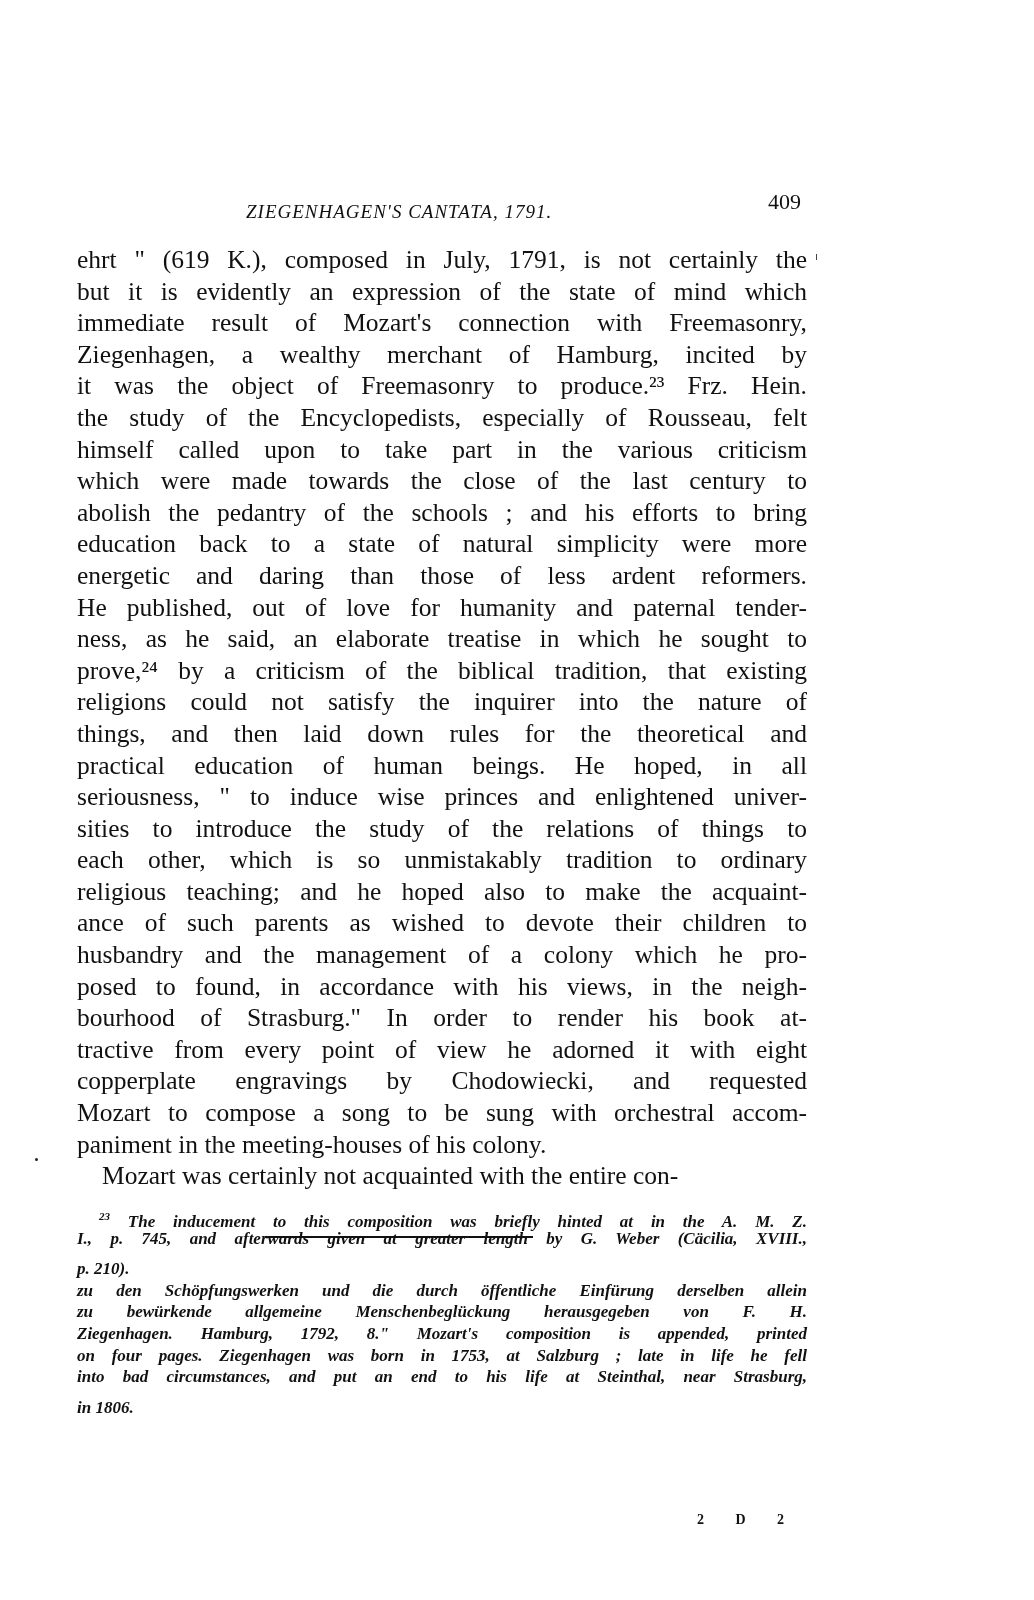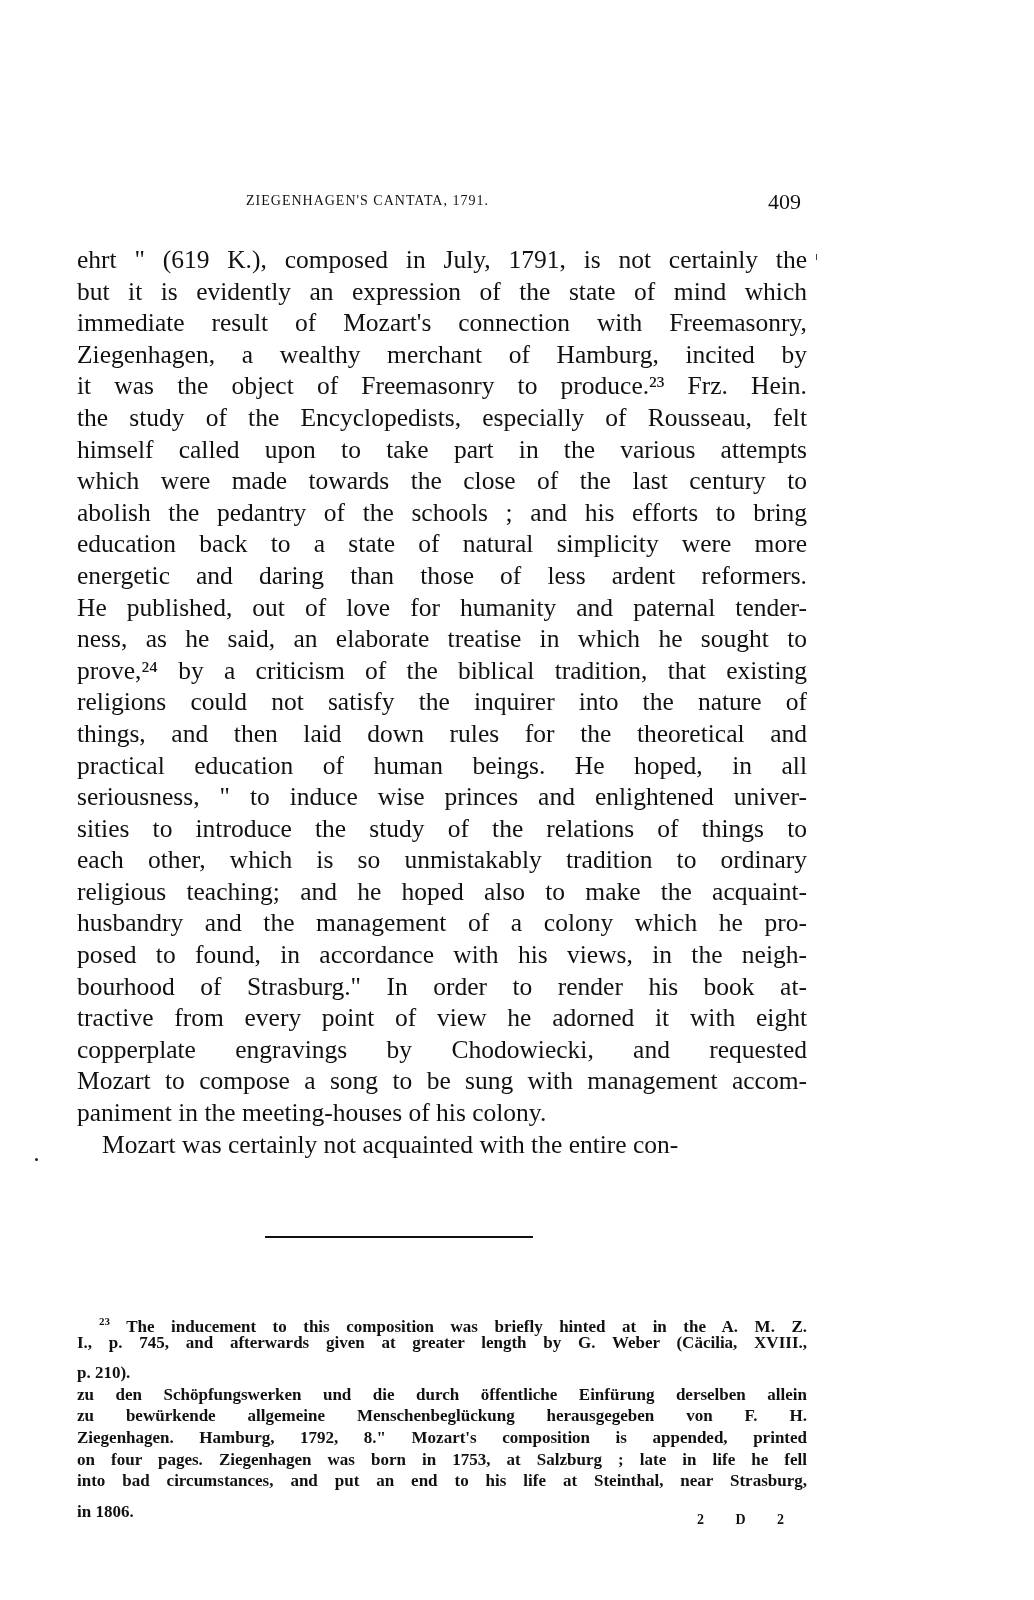--- a/index.html
+++ b/index.html
@@ -4,39 +4,39 @@
   <style>
     html, body { margin: 0; padding: 0; background: #ffffff; }
     body {
       width: 1034px; height: 1600px; position: relative; overflow: hidden;
       font-family: "Liberation Serif", "DejaVu Serif", serif; color: #111;
     }
     .running-head {
       position: absolute; top: 193px; left: 0; width: 1034px; height: 30px;
     }
     .rh-title {
-      position: absolute; left: 246px; top: 0;
-      font-size: 14px; letter-spacing: 1px; font-variant: small-caps;
+      position: absolute; left: 246px; top: 8px;
+      font-size: 19px; letter-spacing: 1px; font-variant: small-caps; font-style: italic;
     }
     .rh-page {
       position: absolute; left: 768px; top: -4px; font-size: 22px;
     }
     .body-text {
       position: absolute; left: 77px; top: 244px; width: 730px;
       font-size: 25.5px; line-height: 31.6px;
     }
     .line { display: block; white-space: nowrap; text-align: justify; text-align-last: justify; height: 31.6px; }
     .line.last { text-align-last: left; }
     .line.indent { padding-left: 25px; }
     .rule {
       position: absolute; left: 265px; top: 1236px; width: 268px; height: 2px; background: #111;
     }
     .footnotes {
-      position: absolute; left: 77px; top: 1306px; width: 730px;
-      font-size: 17px; line-height: 30px; font-weight: bold;
+      position: absolute; left: 77px; top: 1204px; width: 730px;
+      font-size: 17px; line-height: 25px; font-weight: bold; font-style: italic;
     }
     .fnline { display: block; white-space: nowrap; text-align: justify; text-align-last: justify; height: 21.6px; }
     .fnline.last { text-align-last: left; margin-top: 9px; }
     .fnline.indent { padding-left: 22px; }
     .fnmark { font-size: 11px; vertical-align: super; }
     .signature {
       position: absolute; left: 697px; top: 1512px; font-size: 14px; font-weight: bold; letter-spacing: 14px;
     }
     .stray-dot {
       position: absolute; left: 35px; top: 1158px; width: 3px; height: 3px; background: #222; border-radius: 50%;
@@ -55,41 +55,42 @@
 
 <div class="stray-tick"></div>
 
 <div class="body-text">
   <span class="line">ehrt " (619 K.), composed in July, 1791, is not certainly the</span>
   <span class="line">but it is evidently an expression of the state of mind which</span>
   <span class="line">immediate result of Mozart's connection with Freemasonry,</span>
   <span class="line">Ziegenhagen, a wealthy merchant of Hamburg, incited by</span>
   <span class="line">it was the object of Freemasonry to produce.²³ Frz. Hein.</span>
   <span class="line">the study of the Encyclopedists, especially of Rousseau, felt</span>
-  <span class="line">himself called upon to take part in the various attempts</span>
+  <span class="line">himself called upon to take part in the various criticism</span>
   <span class="line">which were made towards the close of the last century to</span>
   <span class="line">abolish the pedantry of the schools ; and his efforts to bring</span>
   <span class="line">education back to a state of natural simplicity were more</span>
   <span class="line">energetic and daring than those of less ardent reformers.</span>
   <span class="line">He published, out of love for humanity and paternal tender-</span>
   <span class="line">ness, as he said, an elaborate treatise in which he sought to</span>
   <span class="line">prove,²⁴ by a criticism of the biblical tradition, that existing</span>
   <span class="line">religions could not satisfy the inquirer into the nature of</span>
   <span class="line">things, and then laid down rules for the theoretical and</span>
   <span class="line">practical education of human beings. He hoped, in all</span>
   <span class="line">seriousness, " to induce wise princes and enlightened univer-</span>
   <span class="line">sities to introduce the study of the relations of things to</span>
   <span class="line">each other, which is so unmistakably tradition to ordinary</span>
   <span class="line">religious teaching; and he hoped also to make the acquaint-</span>
+  <span class="line">ance of such parents as wished to devote their children to</span>
   <span class="line">husbandry and the management of a colony which he pro-</span>
   <span class="line">posed to found, in accordance with his views, in the neigh-</span>
   <span class="line">bourhood of Strasburg." In order to render his book at-</span>
   <span class="line">tractive from every point of view he adorned it with eight</span>
   <span class="line">copperplate engravings by Chodowiecki, and requested</span>
-  <span class="line">Mozart to compose a song to be sung with management accom-</span>
+  <span class="line">Mozart to compose a song to be sung with orchestral accom-</span>
   <span class="line last">paniment in the meeting-houses of his colony.</span>
   <span class="line last indent">Mozart was certainly not acquainted with the entire con-</span>
 </div>
 
 <div class="stray-dot"></div>
 
 <div class="rule"></div>
 
 <div class="footnotes">
   <div>

